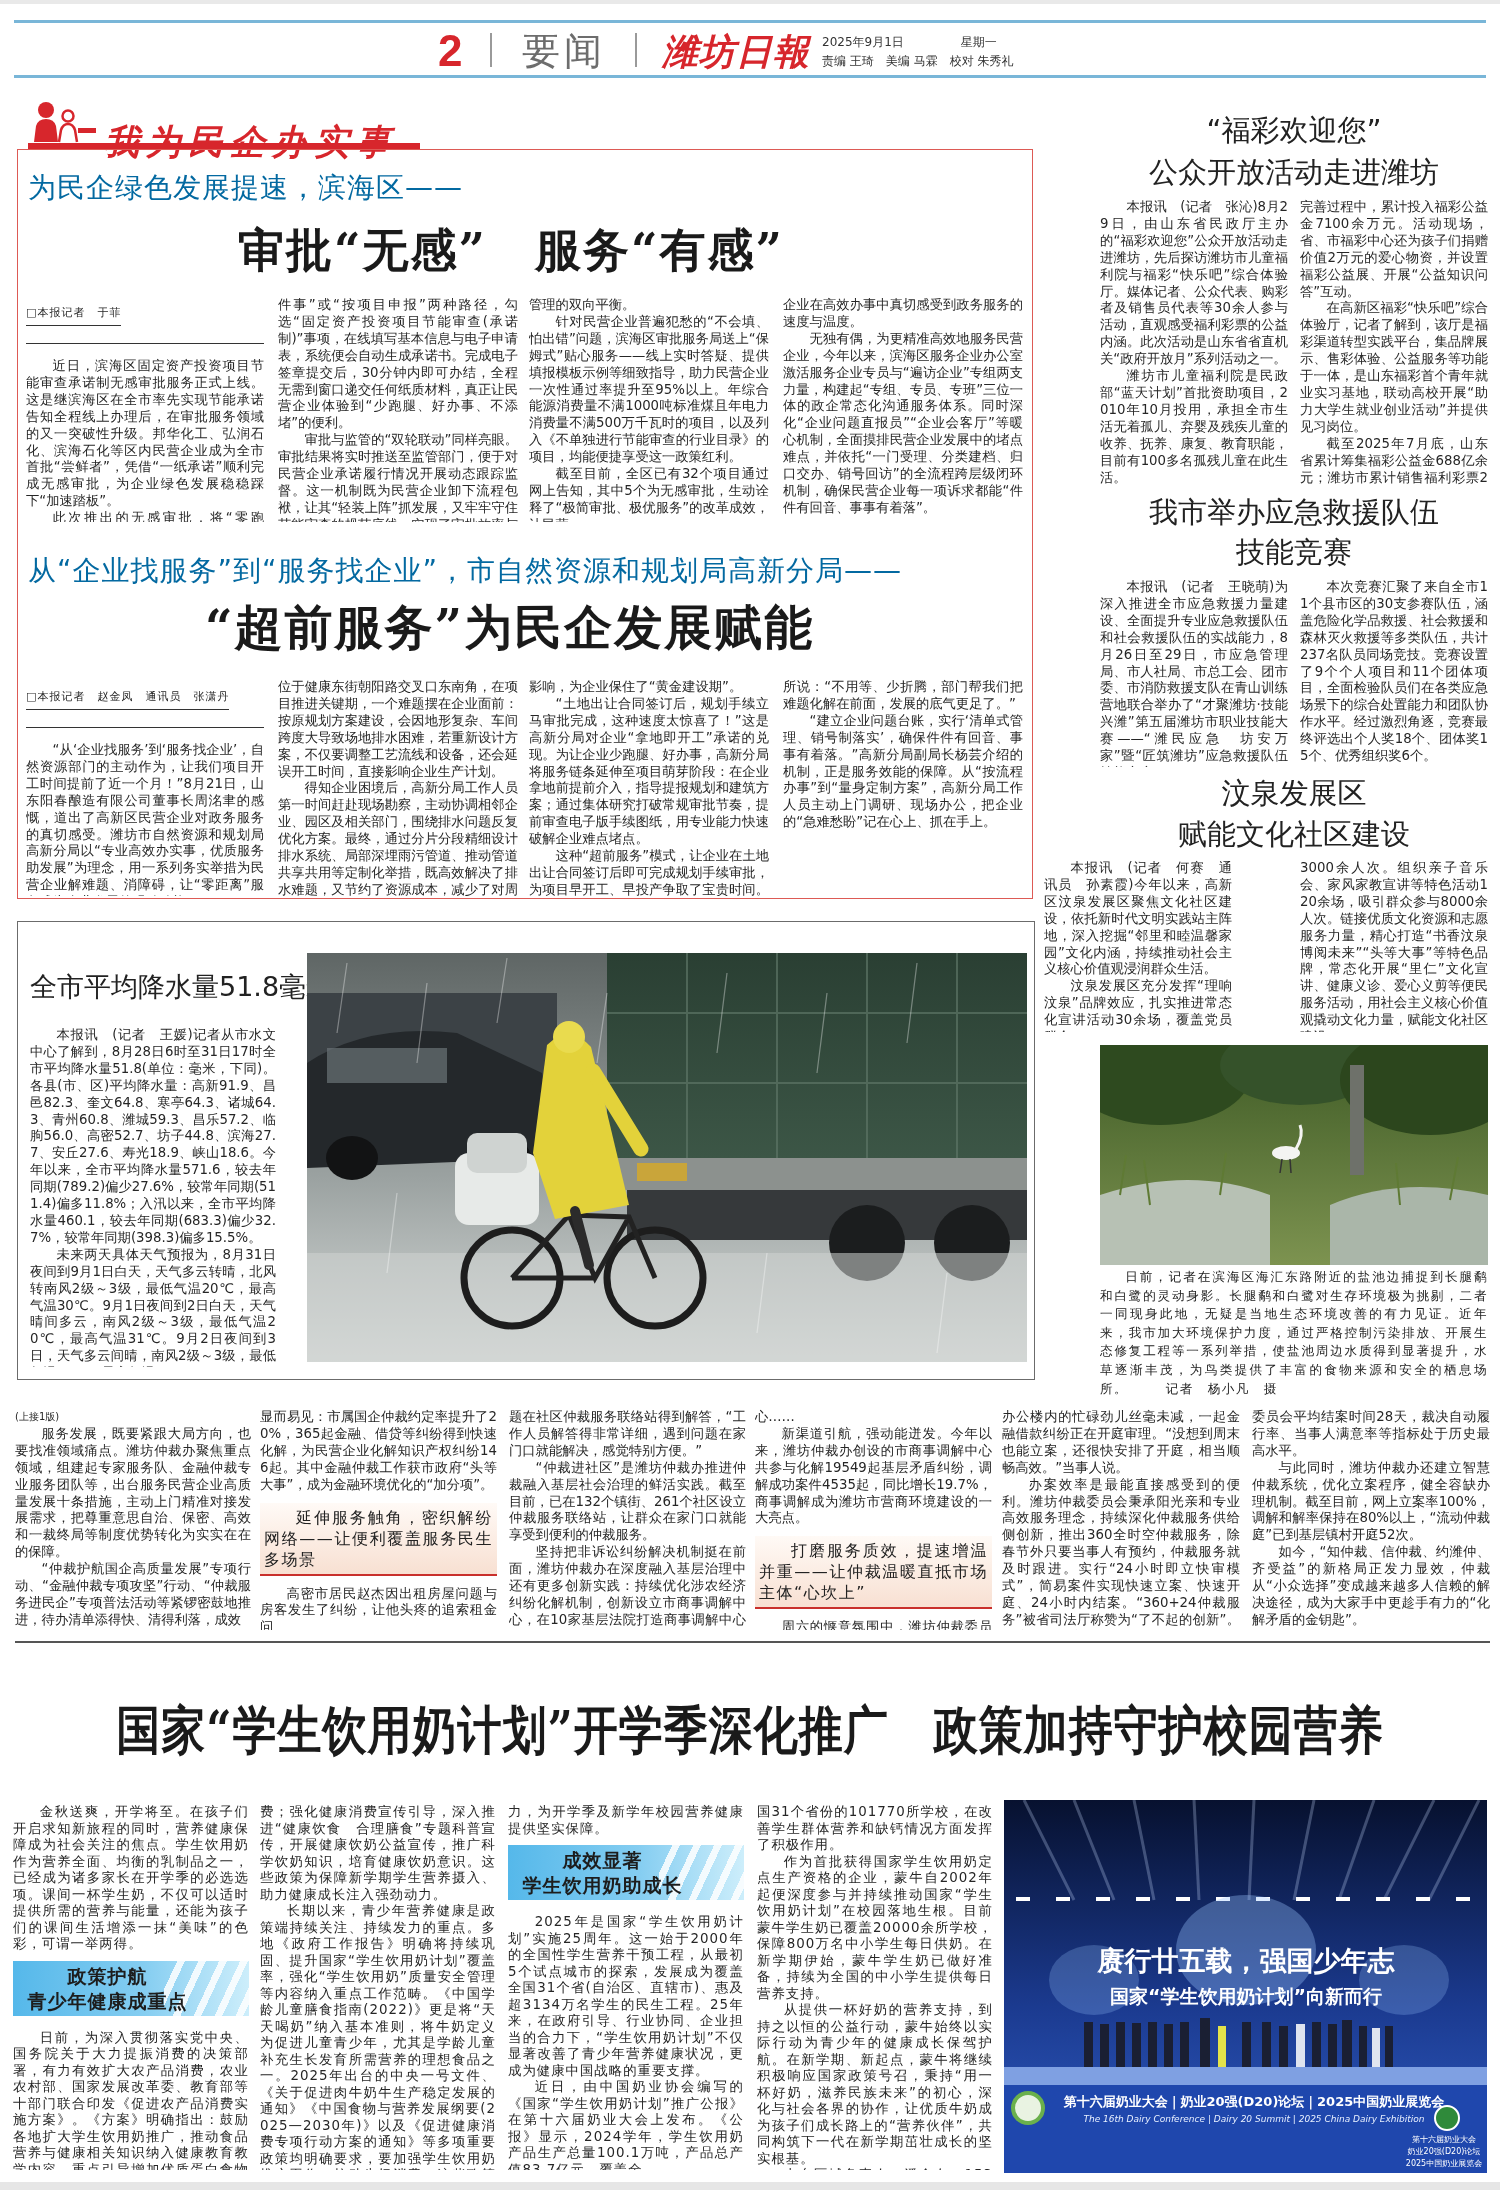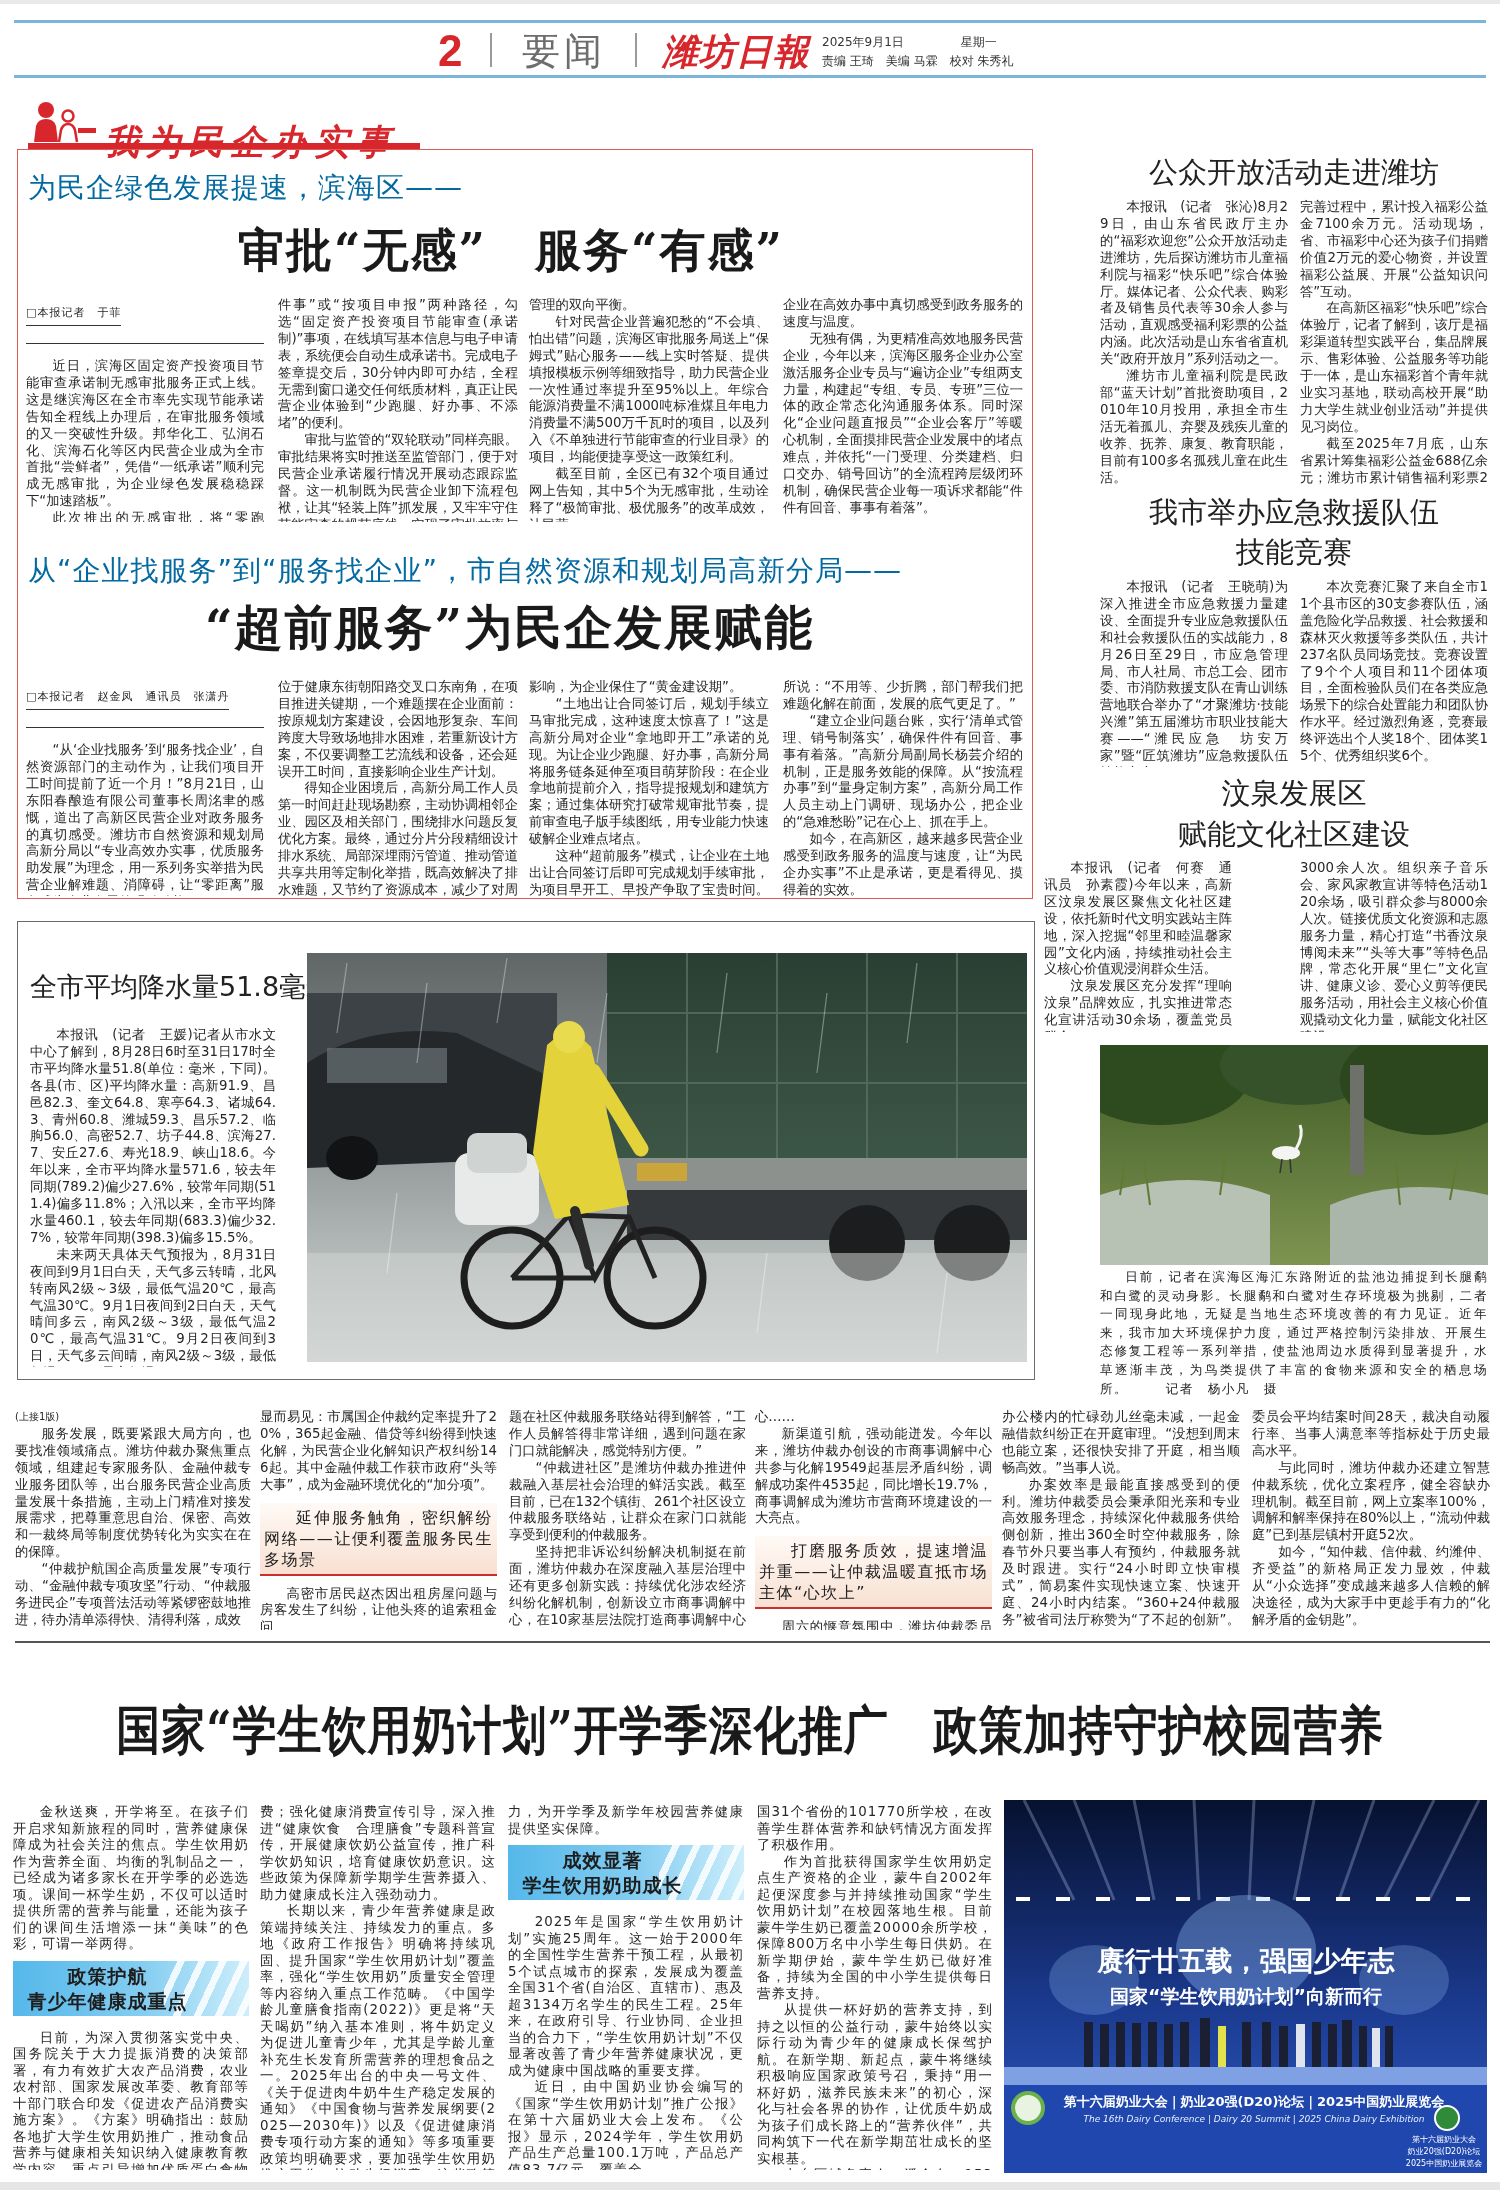--- a/index.html
+++ b/index.html
@@ -106,21 +106,20 @@
       <p class="p ind"><span>得知企业困境后，高新分局工作人员第一时间赶赴现场勘察，主动协调相邻企业、园区及相关部门，围绕排水问题反复优化方案。最终，通过分片分段精细设计排水系统、局部深埋雨污管道、推动管道共享共用等定制化举措，既高效解决了排水难题，又节约了资源成本，减少了对周边环境的</span></p>
     </div>
   <div class="col" style="left:529px;top:679px;width:240px;height:217px">
       <p class="p"><span>影响，为企业保住了“黄金建设期”。</span></p>
       <p class="p ind"><span>“土地出让合同签订后，规划手续立马审批完成，这种速度太惊喜了！”这是高新分局对企业“拿地即开工”承诺的兑现。为让企业少跑腿、好办事，高新分局将服务链条延伸至项目萌芽阶段：在企业拿地前提前介入，指导提报规划和建筑方案；通过集体研究打破常规审批节奏，提前审查电子版手续图纸，用专业能力快速破解企业难点堵点。</span></p>
       <p class="p ind"><span>这种“超前服务”模式，让企业在土地出让合同签订后即可完成规划手续审批，为项目早开工、早投产争取了宝贵时间。正如山东阳春酿造有限公司综合科科长陈霖</span></p>
     </div>
   <div class="col" style="left:783px;top:679px;width:240px;height:217px">
       <p class="p"><span>所说：“不用等、少折腾，部门帮我们把难题化解在前面，发展的底气更足了。”</span></p>
       <p class="p ind"><span>“建立企业问题台账，实行‘清单式管理、销号制落实’，确保件件有回音、事事有着落。”高新分局副局长杨芸介绍的机制，正是服务效能的保障。从“按流程办事”到“量身定制方案”，高新分局工作人员主动上门调研、现场办公，把企业的“急难愁盼”记在心上、抓在手上。</span></p>
-      <p class="p ind"><span>如今，在高新区，越来越多民营企业感受到政务服务的温度与速度，让“为民企办实事”不止是承诺，更是看得见、摸得着的实效。</span></p>
     </div>
 
   <div class="abs rain-box"></div>
   <div class="abs" style="left:30px;top:971px;font:27px/32px 'DejaVu Sans',sans-serif;white-space:nowrap;color:#222">全市平均降水量51.8毫米</div>
   <div class="col" style="left:30px;top:1027px;width:246px;height:340px">
       <p class="p ind"><span>本报讯　(记者　王媛)记者从市水文中心了解到，8月28日6时至31日17时全市平均降水量51.8(单位：毫米，下同)。各县(市、区)平均降水量：高新91.9、昌邑82.3、奎文64.8、寒亭64.3、诸城64.3、青州60.8、潍城59.3、昌乐57.2、临朐56.0、高密52.7、坊子44.8、滨海27.7、安丘27.6、寿光18.9、峡山18.6。今年以来，全市平均降水量571.6，较去年同期(789.2)偏少27.6%，较常年同期(511.4)偏多11.8%；入汛以来，全市平均降水量460.1，较去年同期(683.3)偏少32.7%，较常年同期(398.3)偏多15.5%。</span></p>
       <p class="p ind"><span>未来两天具体天气预报为，8月31日夜间到9月1日白天，天气多云转晴，北风转南风2级～3级，最低气温20℃，最高气温30℃。9月1日夜间到2日白天，天气晴间多云，南风2级～3级，最低气温20℃，最高气温31℃。9月2日夜间到3日，天气多云间晴，南风2级～3级，最低气温21℃，最高气温28℃。</span></p>
     </div>
   <div class="abs" style="left:307px;top:953px;width:720px;height:409px;overflow:hidden">
     <svg width="720" height="409" viewBox="0 0 720 409">
@@ -175,20 +174,21 @@
         <line x1="520" y1="40" x2="510" y2="120"></line>
           <line x1="610" y1="10" x2="600" y2="90"></line>
         <line x1="90" y1="240" x2="80" y2="320"></line>
           <line x1="460" y1="300" x2="450" y2="380"></line>
         <line x1="640" y1="320" x2="630" y2="400"></line>
           <line x1="300" y1="40" x2="290" y2="110"></line>
       </g>
     </svg>
   </div>
 
+  <div class="abs rtitle" style="top:113px">“福彩欢迎您”</div>
   <div class="abs rtitle" style="top:155px">公众开放活动走进潍坊</div>
   <div class="col" style="left:1100px;top:199px;width:188px;height:287px">
       <p class="p ind"><span>本报讯　(记者　张沁)8月29日，由山东省民政厅主办的“福彩欢迎您”公众开放活动走进潍坊，先后探访潍坊市儿童福利院与福彩“快乐吧”综合体验厅。媒体记者、公众代表、购彩者及销售员代表等30余人参与活动，直观感受福利彩票的公益内涵。此次活动是山东省省直机关“政府开放月”系列活动之一。</span></p>
       <p class="p ind"><span>潍坊市儿童福利院是民政部“蓝天计划”首批资助项目，2010年10月投用，承担全市生活无着孤儿、弃婴及残疾儿童的收养、抚养、康复、教育职能，目前有100多名孤残儿童在此生活。</span></p>
     </div>
   <div class="col" style="left:1300px;top:199px;width:188px;height:287px">
       <p class="p"><span>完善过程中，累计投入福彩公益金7100余万元。活动现场，省、市福彩中心还为孩子们捐赠价值2万元的爱心物资，并设置福彩公益展、开展“公益知识问答”互动。</span></p>
       <p class="p ind"><span>在高新区福彩“快乐吧”综合体验厅，记者了解到，该厅是福彩渠道转型实践平台，集品牌展示、售彩体验、公益服务等功能于一体，是山东福彩首个青年就业实习基地，联动高校开展“助力大学生就业创业活动”并提供见习岗位。</span></p>
       <p class="p ind"><span>截至2025年7月底，山东省累计筹集福彩公益金688亿余元；潍坊市累计销售福利彩票224.06亿元，筹集福彩公益金67.29亿元。</span></p>
     </div>

